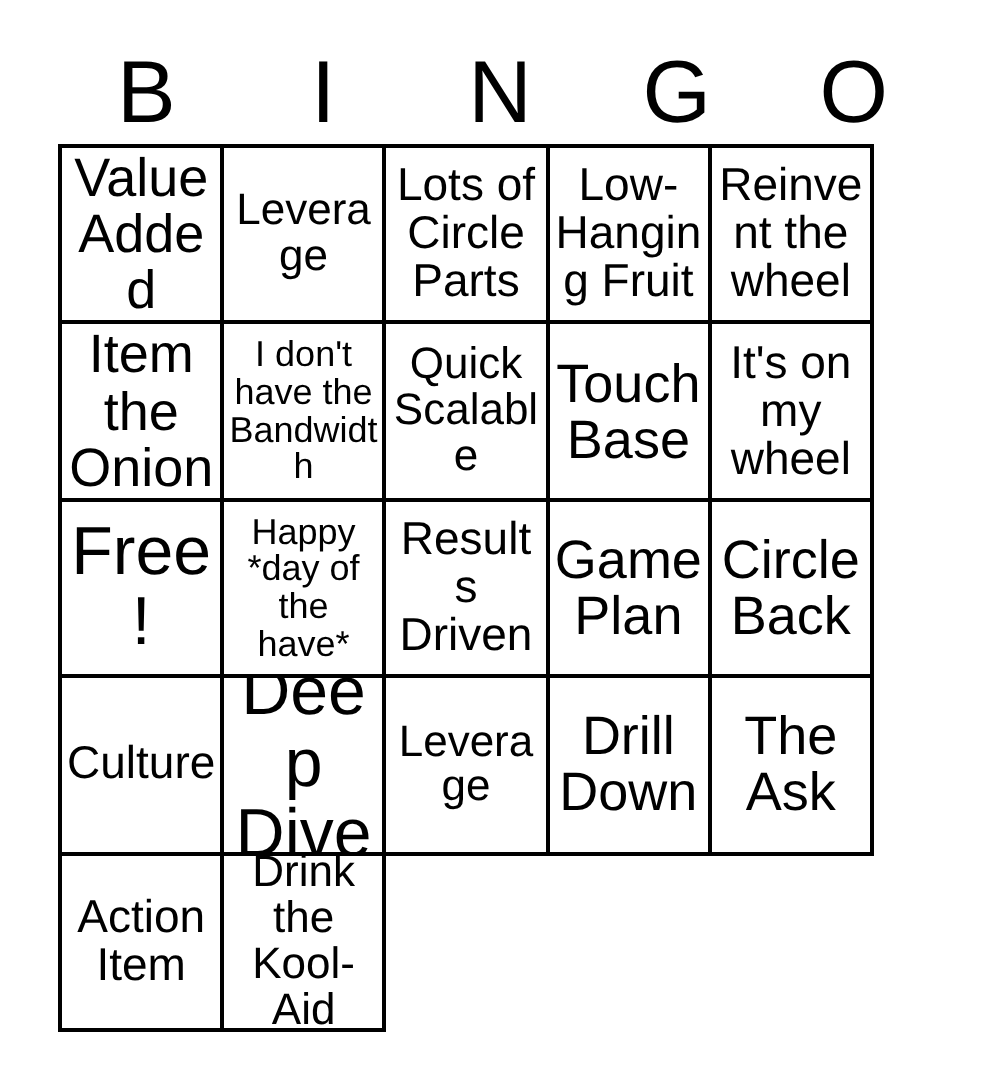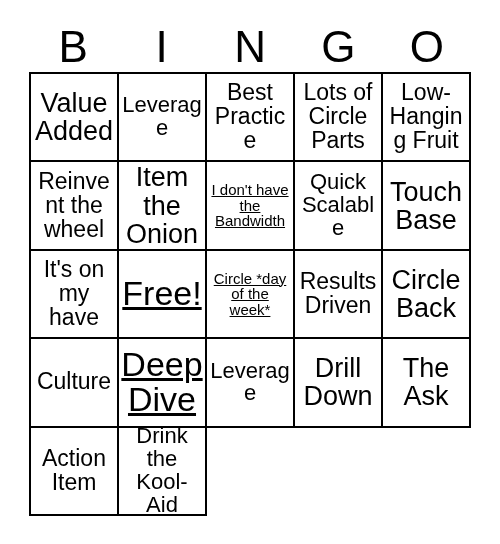--- a/index.html
+++ b/index.html
@@ -43,21 +43,21 @@
     font-weight: 400;
     color: #000000;
     letter-spacing: 0;
   }
 
   
   .grid {
     position: absolute;
     left: 29px;
     top: 72px;
-    width: 442px;
+    width: 408px;
     height: 444px;
     display: grid;
     grid-template-columns: repeat(5, 1fr);
     grid-template-rows: repeat(5, 1fr);
     border-top: 2px solid #000000;
     border-left: 2px solid #000000;
     box-sizing: border-box;
     background: #ffffff;
   }
   .cell {
@@ -74,25 +74,25 @@
   }
   .cell-text {
     display: block;
     width: 100%;
     line-height: 1.04;
     color: #000000;
     word-wrap: break-word;
   }
 
   
-  .sz-xl  { font-size: 34px; text-decoration: underline; }
+  .sz-xl  { font-size: 34px; }
   .sz-lg  { font-size: 27px; }
   .sz-md  { font-size: 23px; }
   .sz-sm  { font-size: 22px; }
-  .sz-xs  { font-size: 15px; text-decoration: underline; }
+  .sz-xs  { font-size: 18px; }
 </style>
 </head>
 <body>
 
 <div class="card">
 
   <div class="header">
     <div class="header-letter">B</div>
     <div class="header-letter">I</div>
     <div class="header-letter">N</div>
@@ -100,23 +100,20 @@
     <div class="header-letter">O</div>
   </div>
 
   <div class="grid">
 
     <div class="cell">
         <span class="cell-text sz-lg">Value Added</span>
       </div>
     <div class="cell">
         <span class="cell-text sz-sm">Leverage</span>
-      </div>
-    <div class="cell">
-        <span class="cell-text sz-md">Best Practice</span>
       </div>
     <div class="cell">
         <span class="cell-text sz-md">Lots of Circle Parts</span>
       </div>
 
     <div class="cell">
         <span class="cell-text sz-md">Low-Hanging Fruit</span>
       </div>
     <div class="cell">
         <span class="cell-text sz-md">Reinvent the wheel</span>
@@ -128,32 +125,35 @@
         <span class="cell-text sz-xs">I don't have the Bandwidth</span>
       </div>
     <div class="cell">
         <span class="cell-text sz-sm">Quick Scalable</span>
       </div>
 
     <div class="cell">
         <span class="cell-text sz-lg">Touch Base</span>
       </div>
     <div class="cell">
-        <span class="cell-text sz-md">It's on my have</span>
+        <span class="cell-text sz-md">It's on my wheel</span>
       </div>
     <div class="cell">
         <span class="cell-text sz-xl">Free!</span>
       </div>
     <div class="cell">
-        <span class="cell-text sz-xs">Circle *day of the week*</span>
+        <span class="cell-text sz-xs">Happy *day of the have*</span>
       </div>
     <div class="cell">
         <span class="cell-text sz-md">Results Driven</span>
       </div>
 
+    <div class="cell">
+        <span class="cell-text sz-lg">Game Plan</span>
+      </div>
     <div class="cell">
         <span class="cell-text sz-lg">Circle Back</span>
       </div>
     <div class="cell">
         <span class="cell-text sz-md">Culture</span>
       </div>
     <div class="cell">
         <span class="cell-text sz-xl">Deep Dive</span>
       </div>
     <div class="cell">

